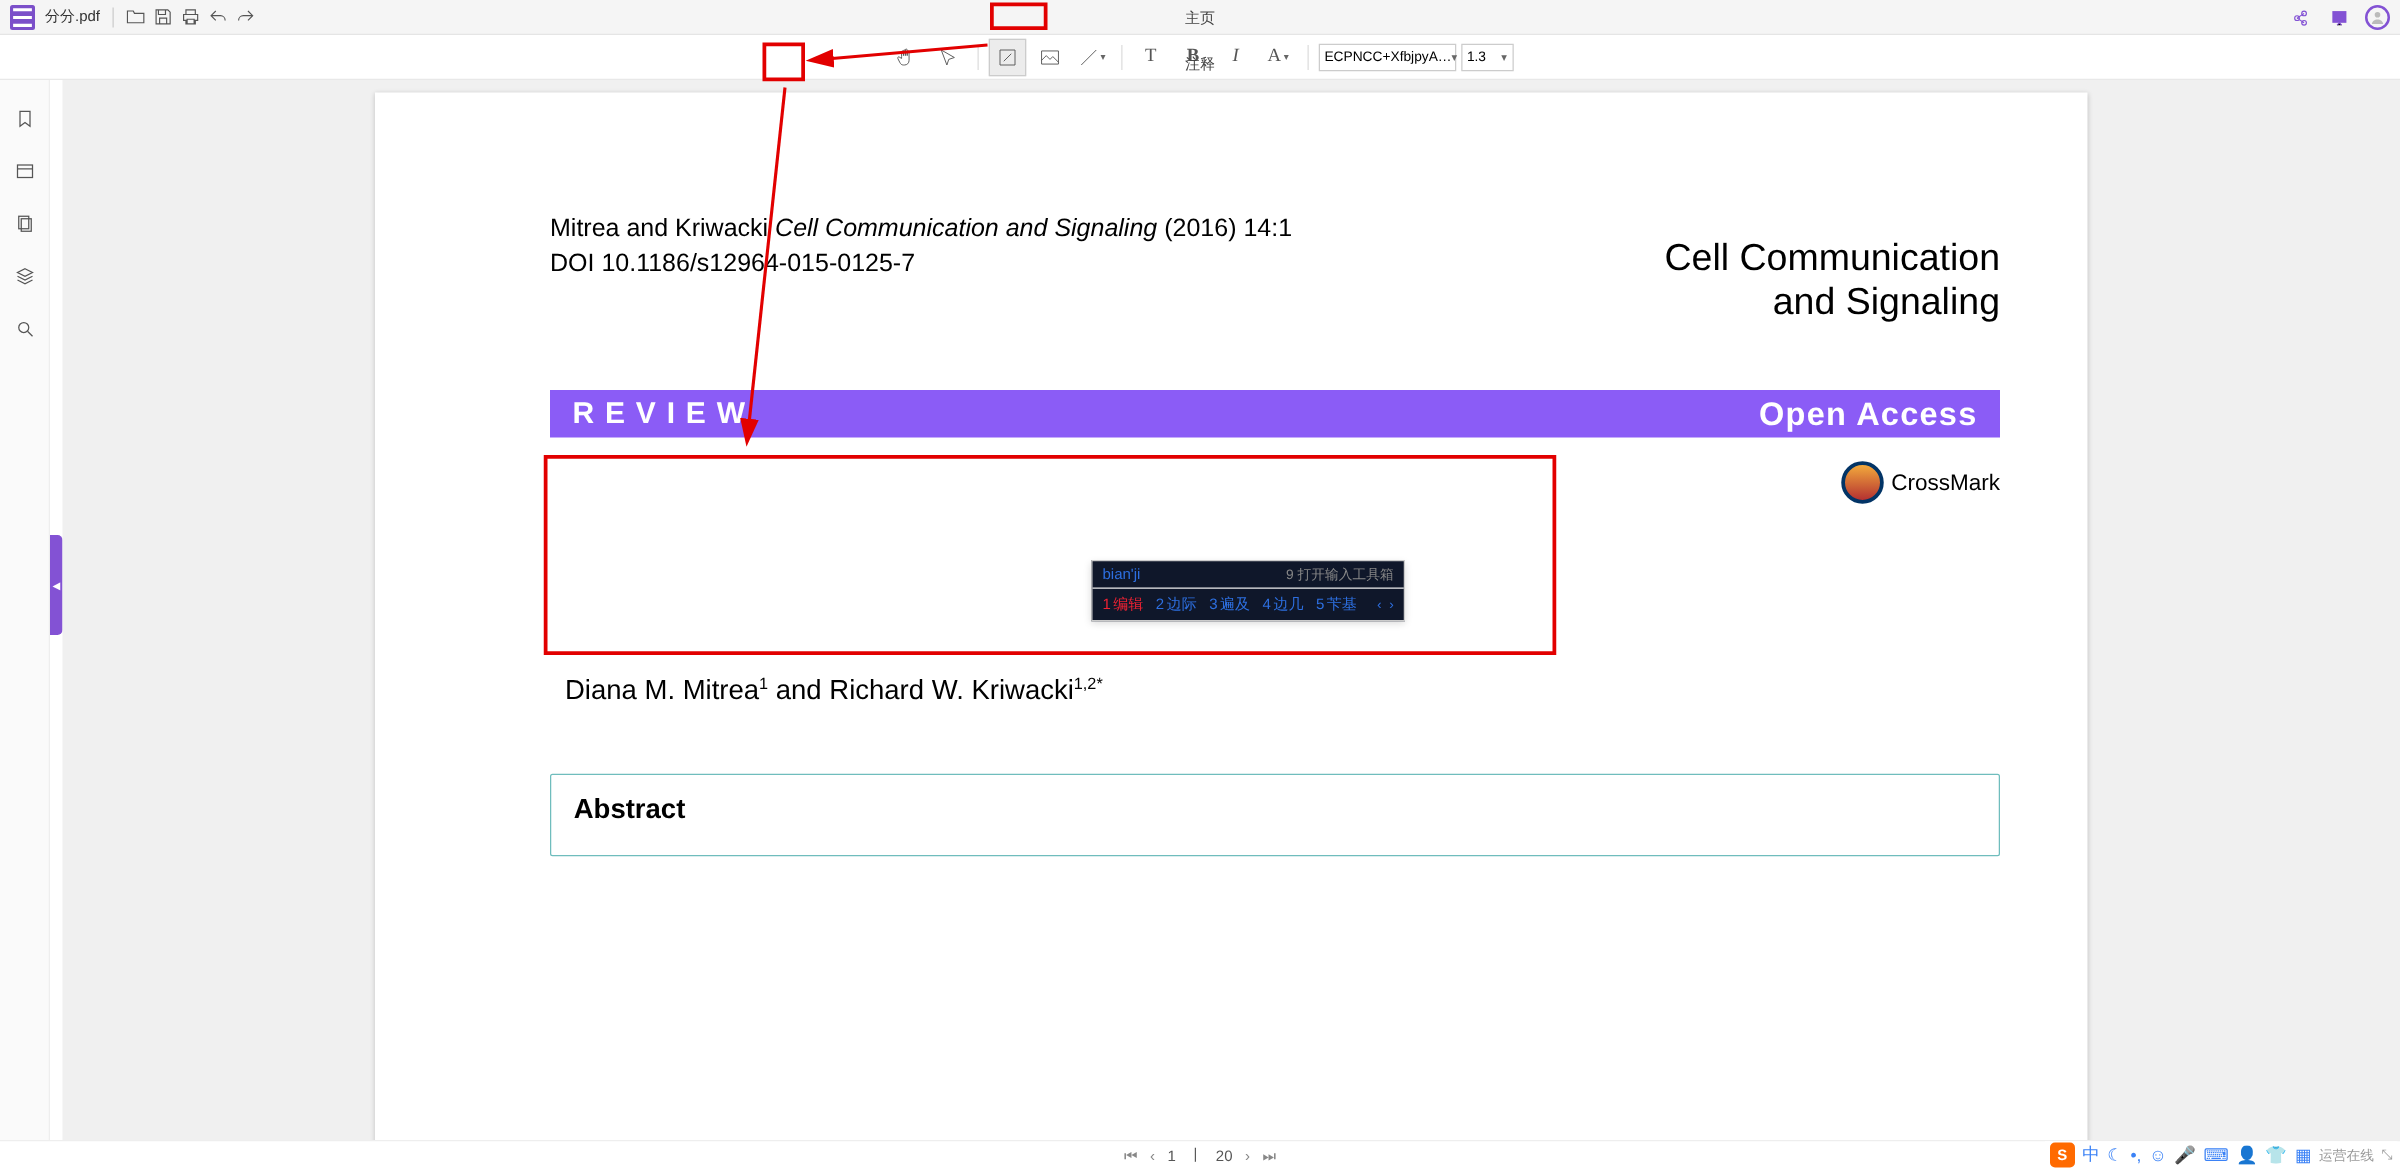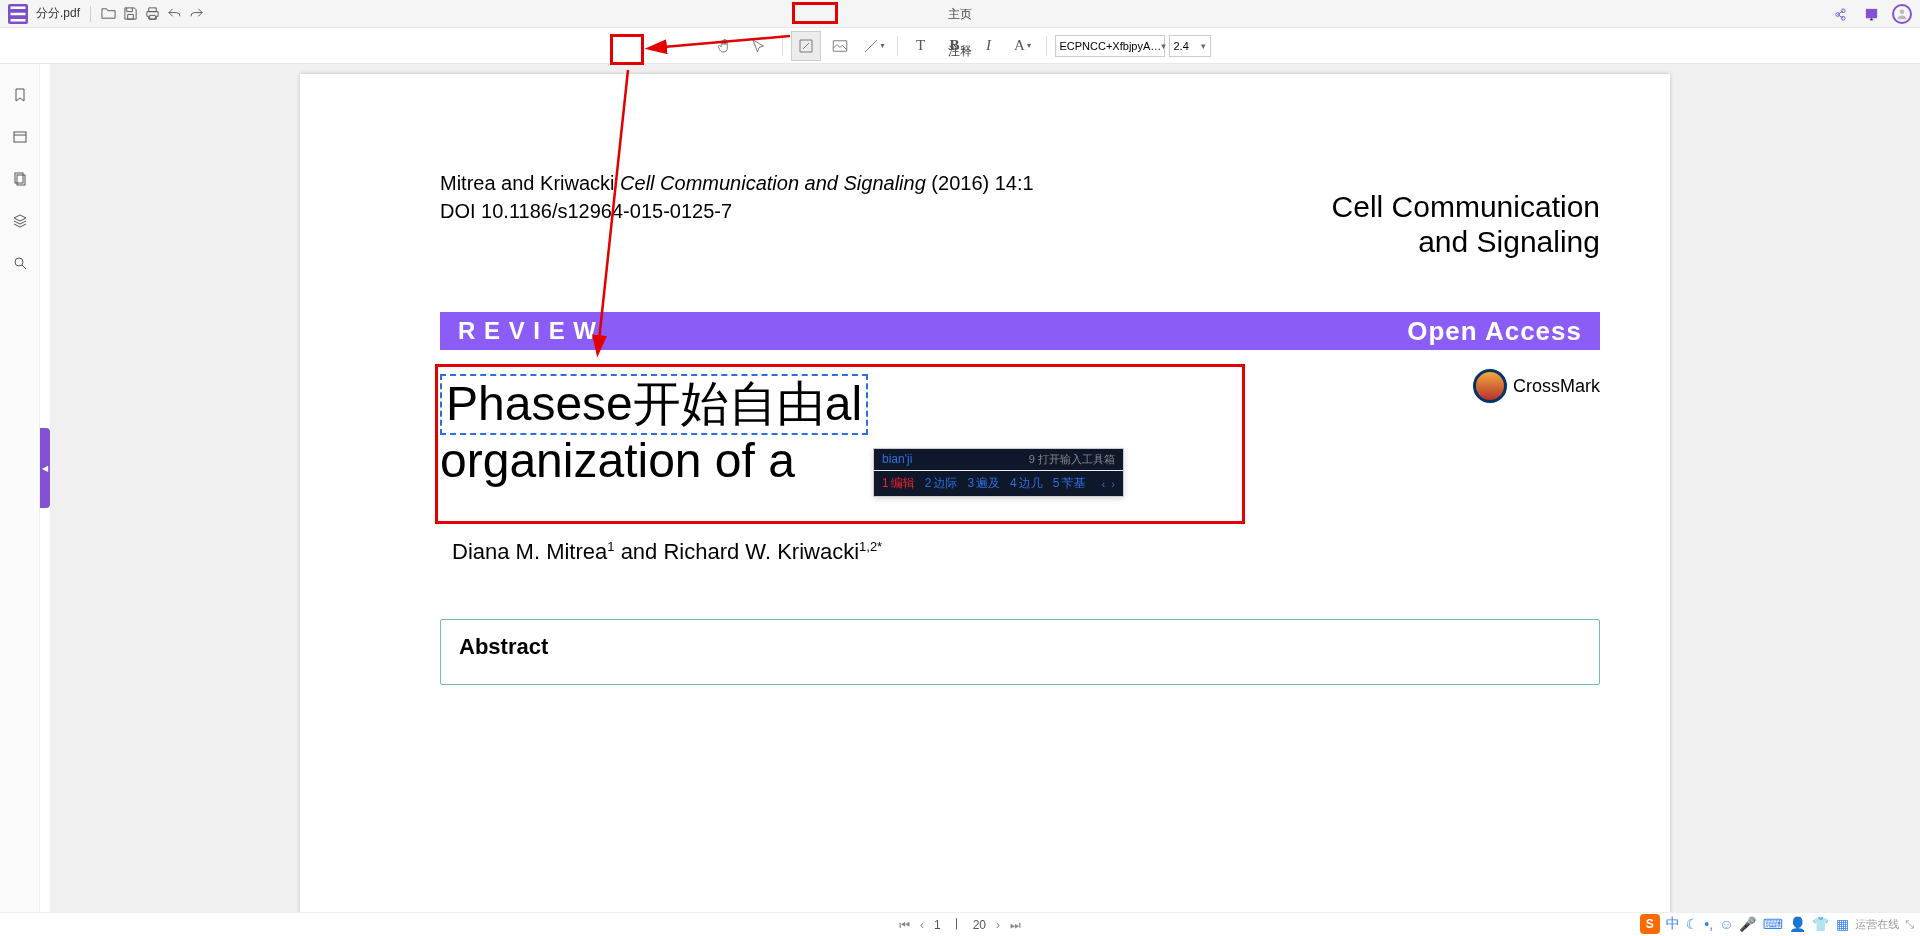--- a/index.html
+++ b/index.html
@@ -298,21 +298,21 @@
   <div class="et-icon">
       <span style="font-size:15px;font-family:serif;">A</span>
       <span style="font-size:8px;color:#666;margin-left:2px;">▾</span>
     </div>
   <div class="et-sep"></div>
   <div class="font-box fontname">
     <span>ECPNCC+XfbjpyA…</span>
       <span class="caret">▾</span>
   </div>
   <div class="font-box fontsize">
-    <span>2.4</span>
+    <span>1.3</span>
       <span class="caret">▾</span>
   </div>
 </div>
 
 <div class="left-sidebar">
   <div class="ls-icon">
       <svg viewBox="0 0 16 16">
         <path d="M4 2h8v12l-4-3-4 3z" fill="none" stroke="currentColor"></path>
       </svg>
     </div>
@@ -353,26 +353,20 @@
     </div>
     <div class="review-bar">
       <span>R E V I E W</span>
       <span class="open-access">Open Access</span>
     </div>
     <div class="crossmark">
       <div class="cm-icon"></div>
       <span class="cm-text">CrossMark</span>
     </div>
 
-    <div class="title-block">
-      <span class="title-line1-wrap">
-        <span class="title-line1">Phasese开始自由al</span>
-      </span><br>
-      <span class="title-line2">organization of a</span>
-    </div>
     <div class="red-box"></div>
 
     <div class="authors" id="authors-node">Diana M. Mitrea<sup>1</sup> and Richard W. Kriwacki<sup>1,2*</sup></div>
 
     <div class="abstract-box">
       <div class="abs-title">Abstract</div>
     </div>
 
     <div class="ime" style="left:573px;top:374px;">
       <div class="ime-top">

